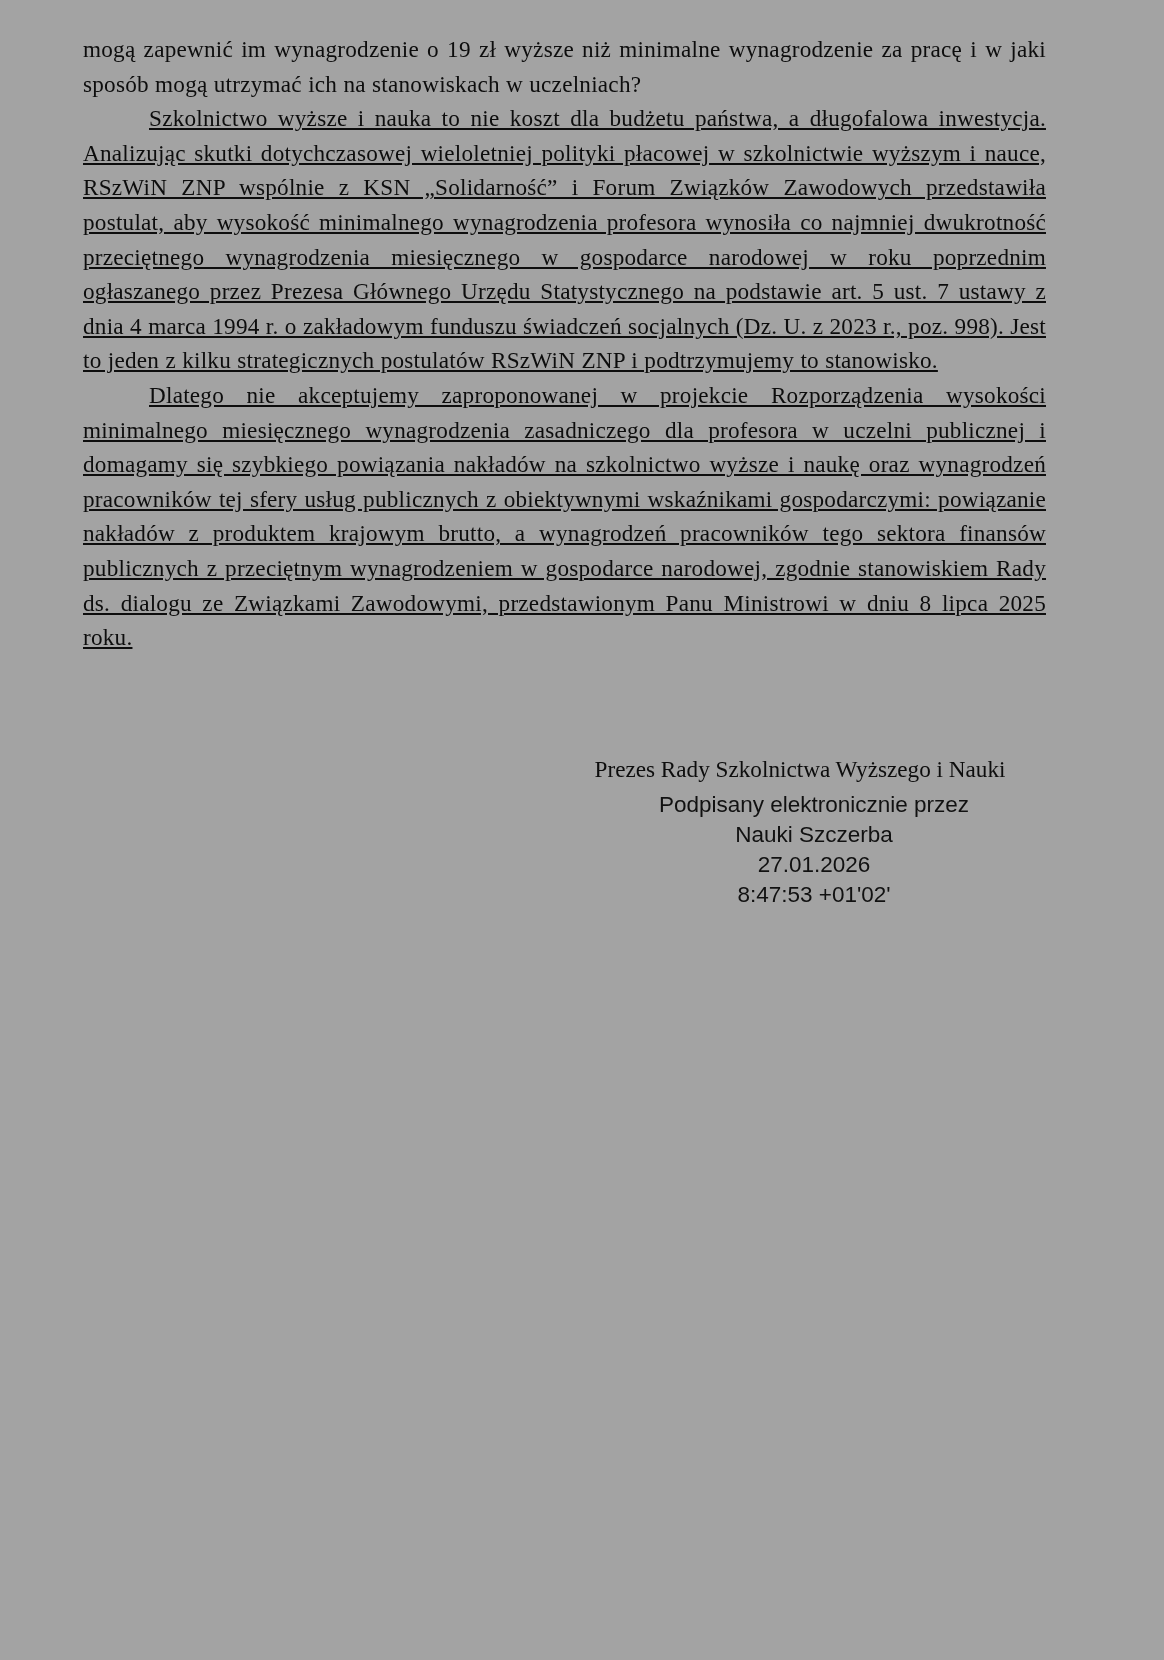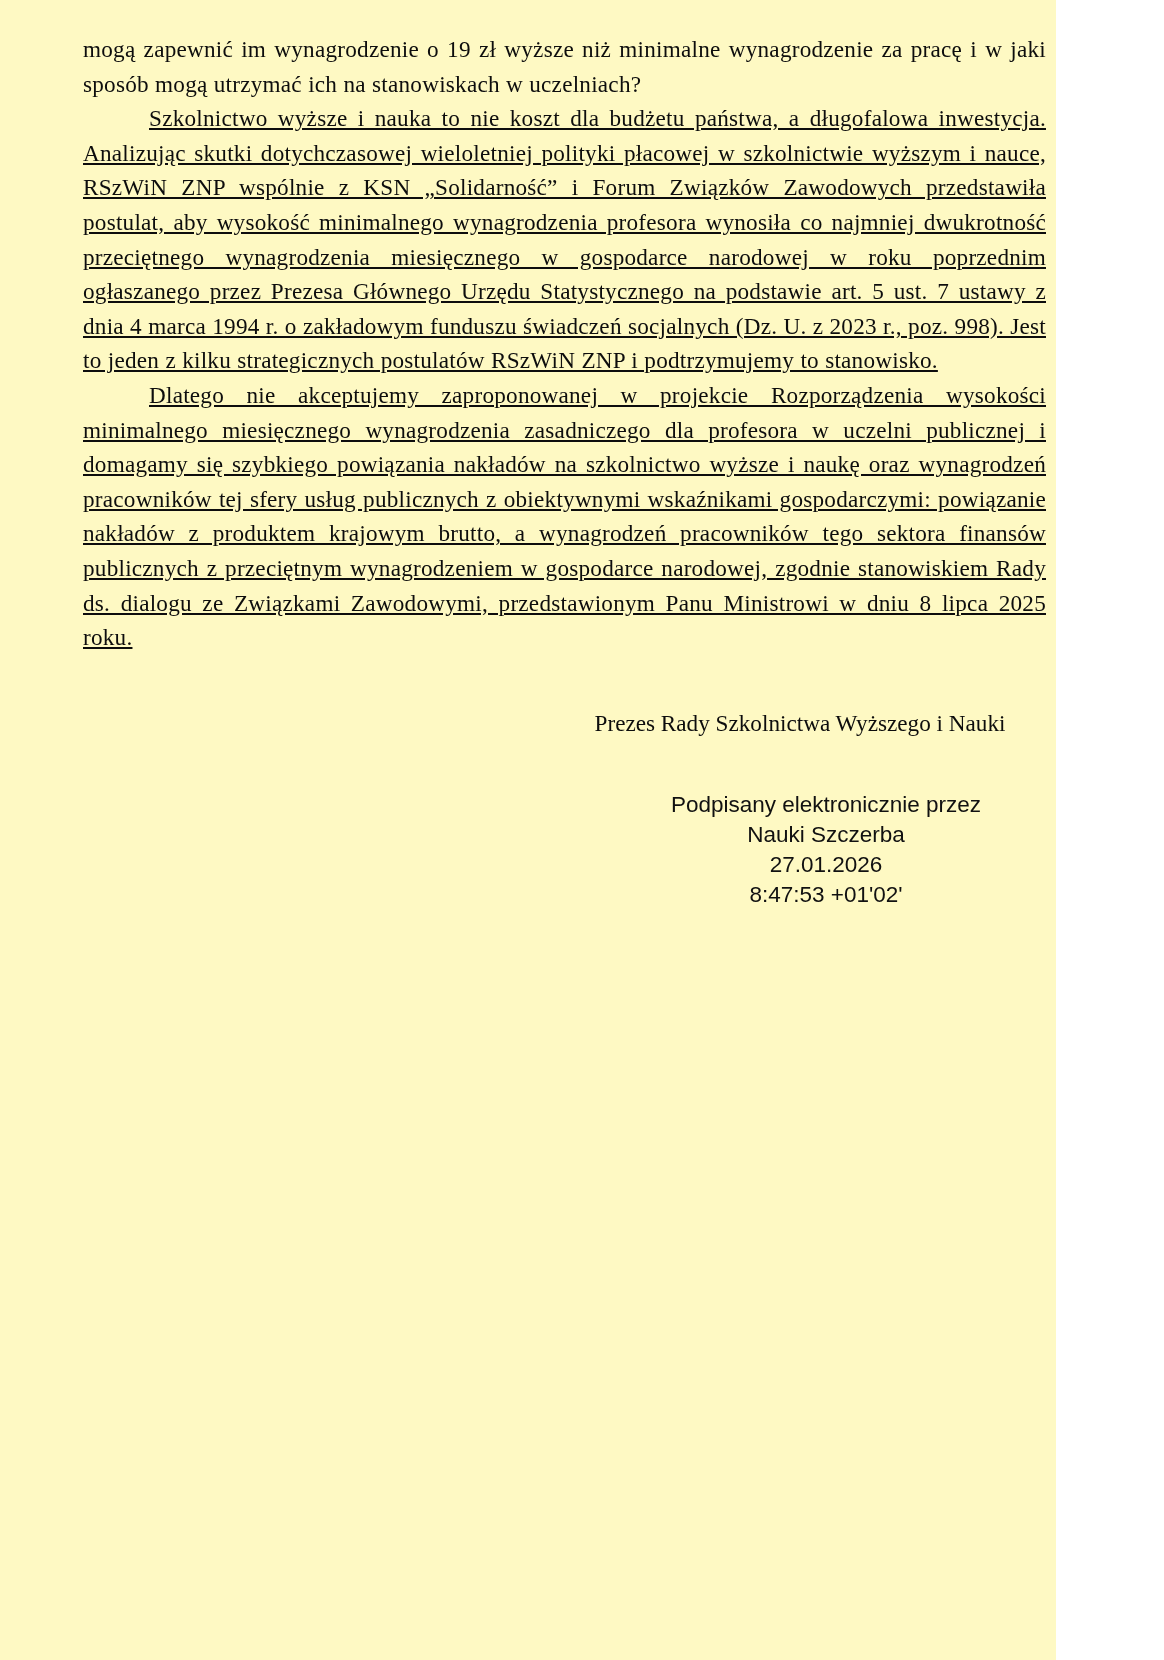--- a/index.html
+++ b/index.html
@@ -12,23 +12,23 @@
     width: 1164px;
     height: 1660px;
     overflow: hidden;
     font-family: "Liberation Serif", "DejaVu Serif", serif;
     color: #000000;
     -webkit-font-smoothing: antialiased;
   }
 
   .page {
     position: relative;
-    width: 1056px;
+    width: 1164px;
     height: 1660px;
-    background: #fef9c3;
+    background: #a3a3a3;
     box-sizing: border-box;
   }
 
   .doc-body {
     position: absolute;
     left: 83px;
     top: 32px;
     width: 963px;
   }
 
@@ -57,25 +57,26 @@
     top: 706px;
     width: 480px;
     text-align: center;
   }
   .sign-role {
     font-family: "Liberation Serif", "DejaVu Serif", serif;
     font-size: 23.2px;
     line-height: 34.6px;
     color: #0d0d0d;
     white-space: nowrap;
+    margin-top: 46px;
   }
 
   .esign-block {
     position: absolute;
-    left: 596px;
+    left: 584px;
     top: 790px;
     width: 460px;
     text-align: center;
   }
   .esign-line {
     font-family: "Liberation Sans", "DejaVu Sans", sans-serif;
     font-size: 22.5px;
     line-height: 30px;
     color: #111111;
     white-space: nowrap;

